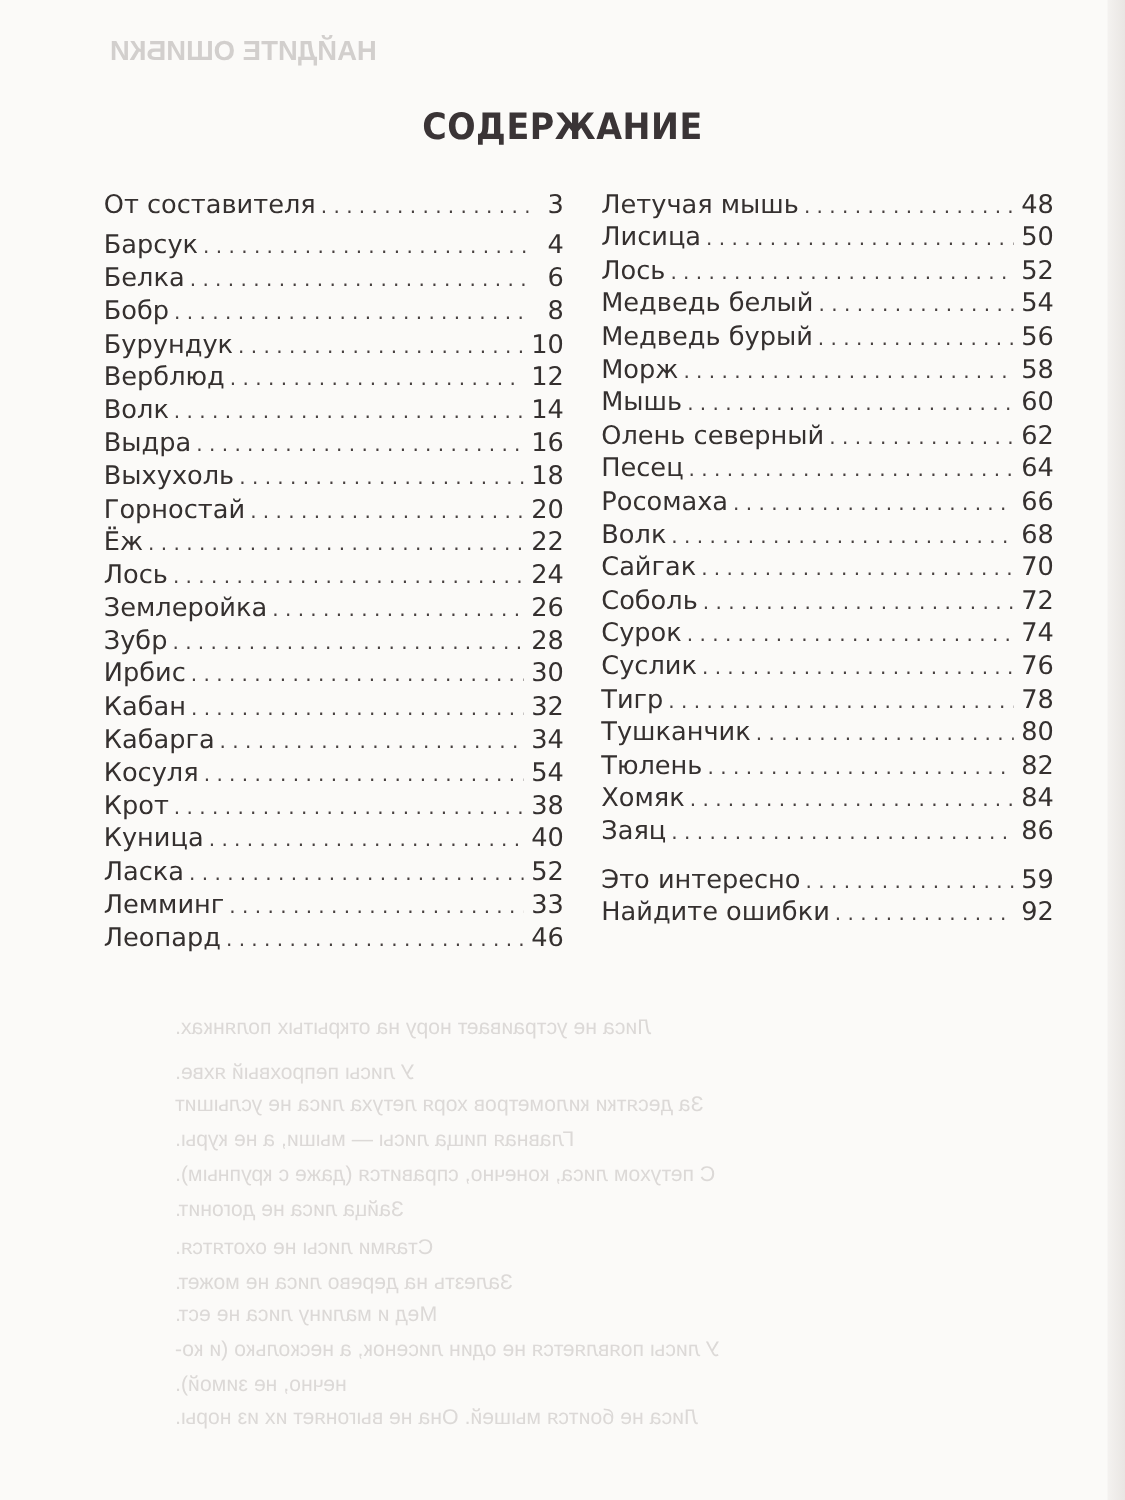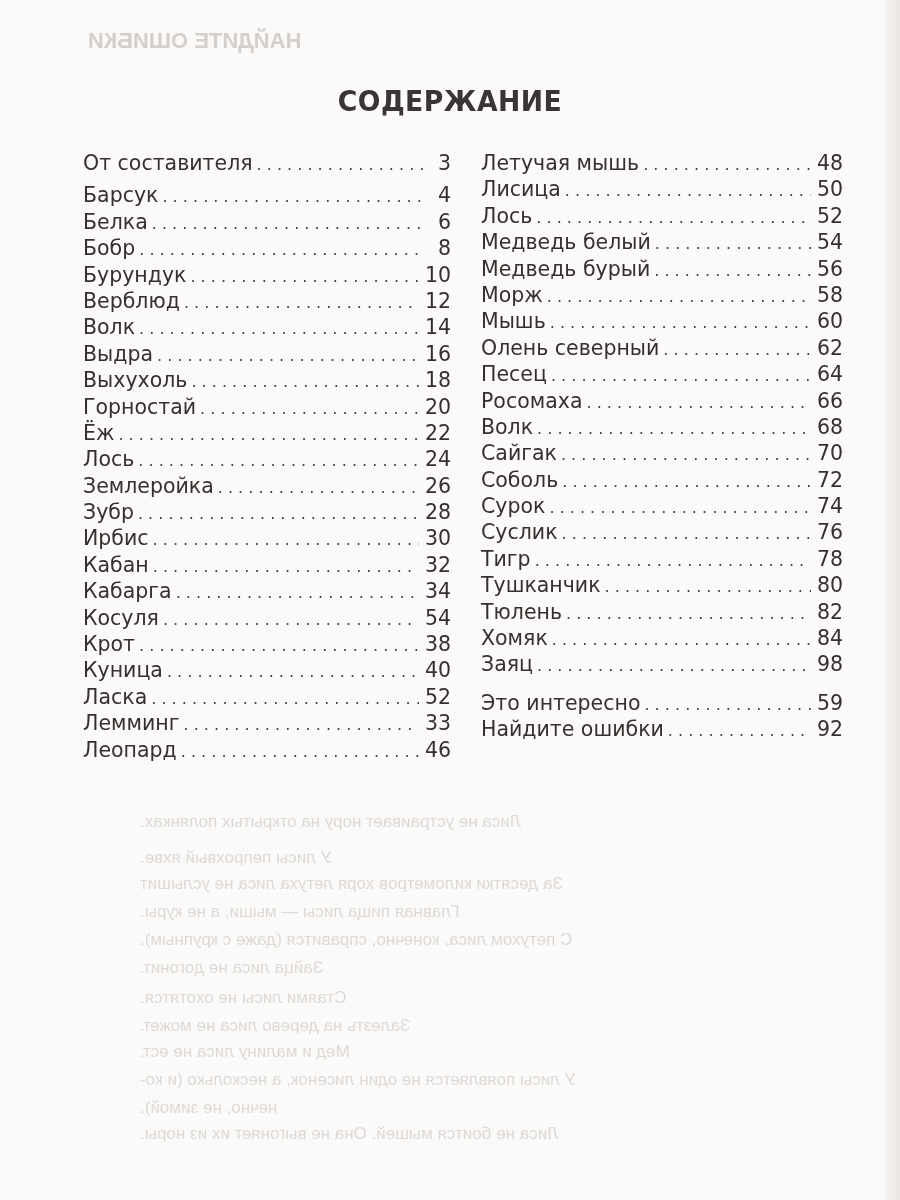--- a/index.html
+++ b/index.html
@@ -321,21 +321,21 @@
       <span class="page">82</span>
     </div>
   <div class="toc-row">
       <span class="label">Хомяк</span>
       <span class="dots"></span>
       <span class="page">84</span>
     </div>
   <div class="toc-row">
       <span class="label">Заяц</span>
       <span class="dots"></span>
-      <span class="page">98</span>
+      <span class="page">86</span>
     </div>
   <div class="gap"></div>
   <div class="toc-row">
       <span class="label">Это интересно</span>
       <span class="dots"></span>
       <span class="page">59</span>
     </div>
   <div class="toc-row">
       <span class="label">Найдите ошибки</span>
       <span class="dots"></span>

